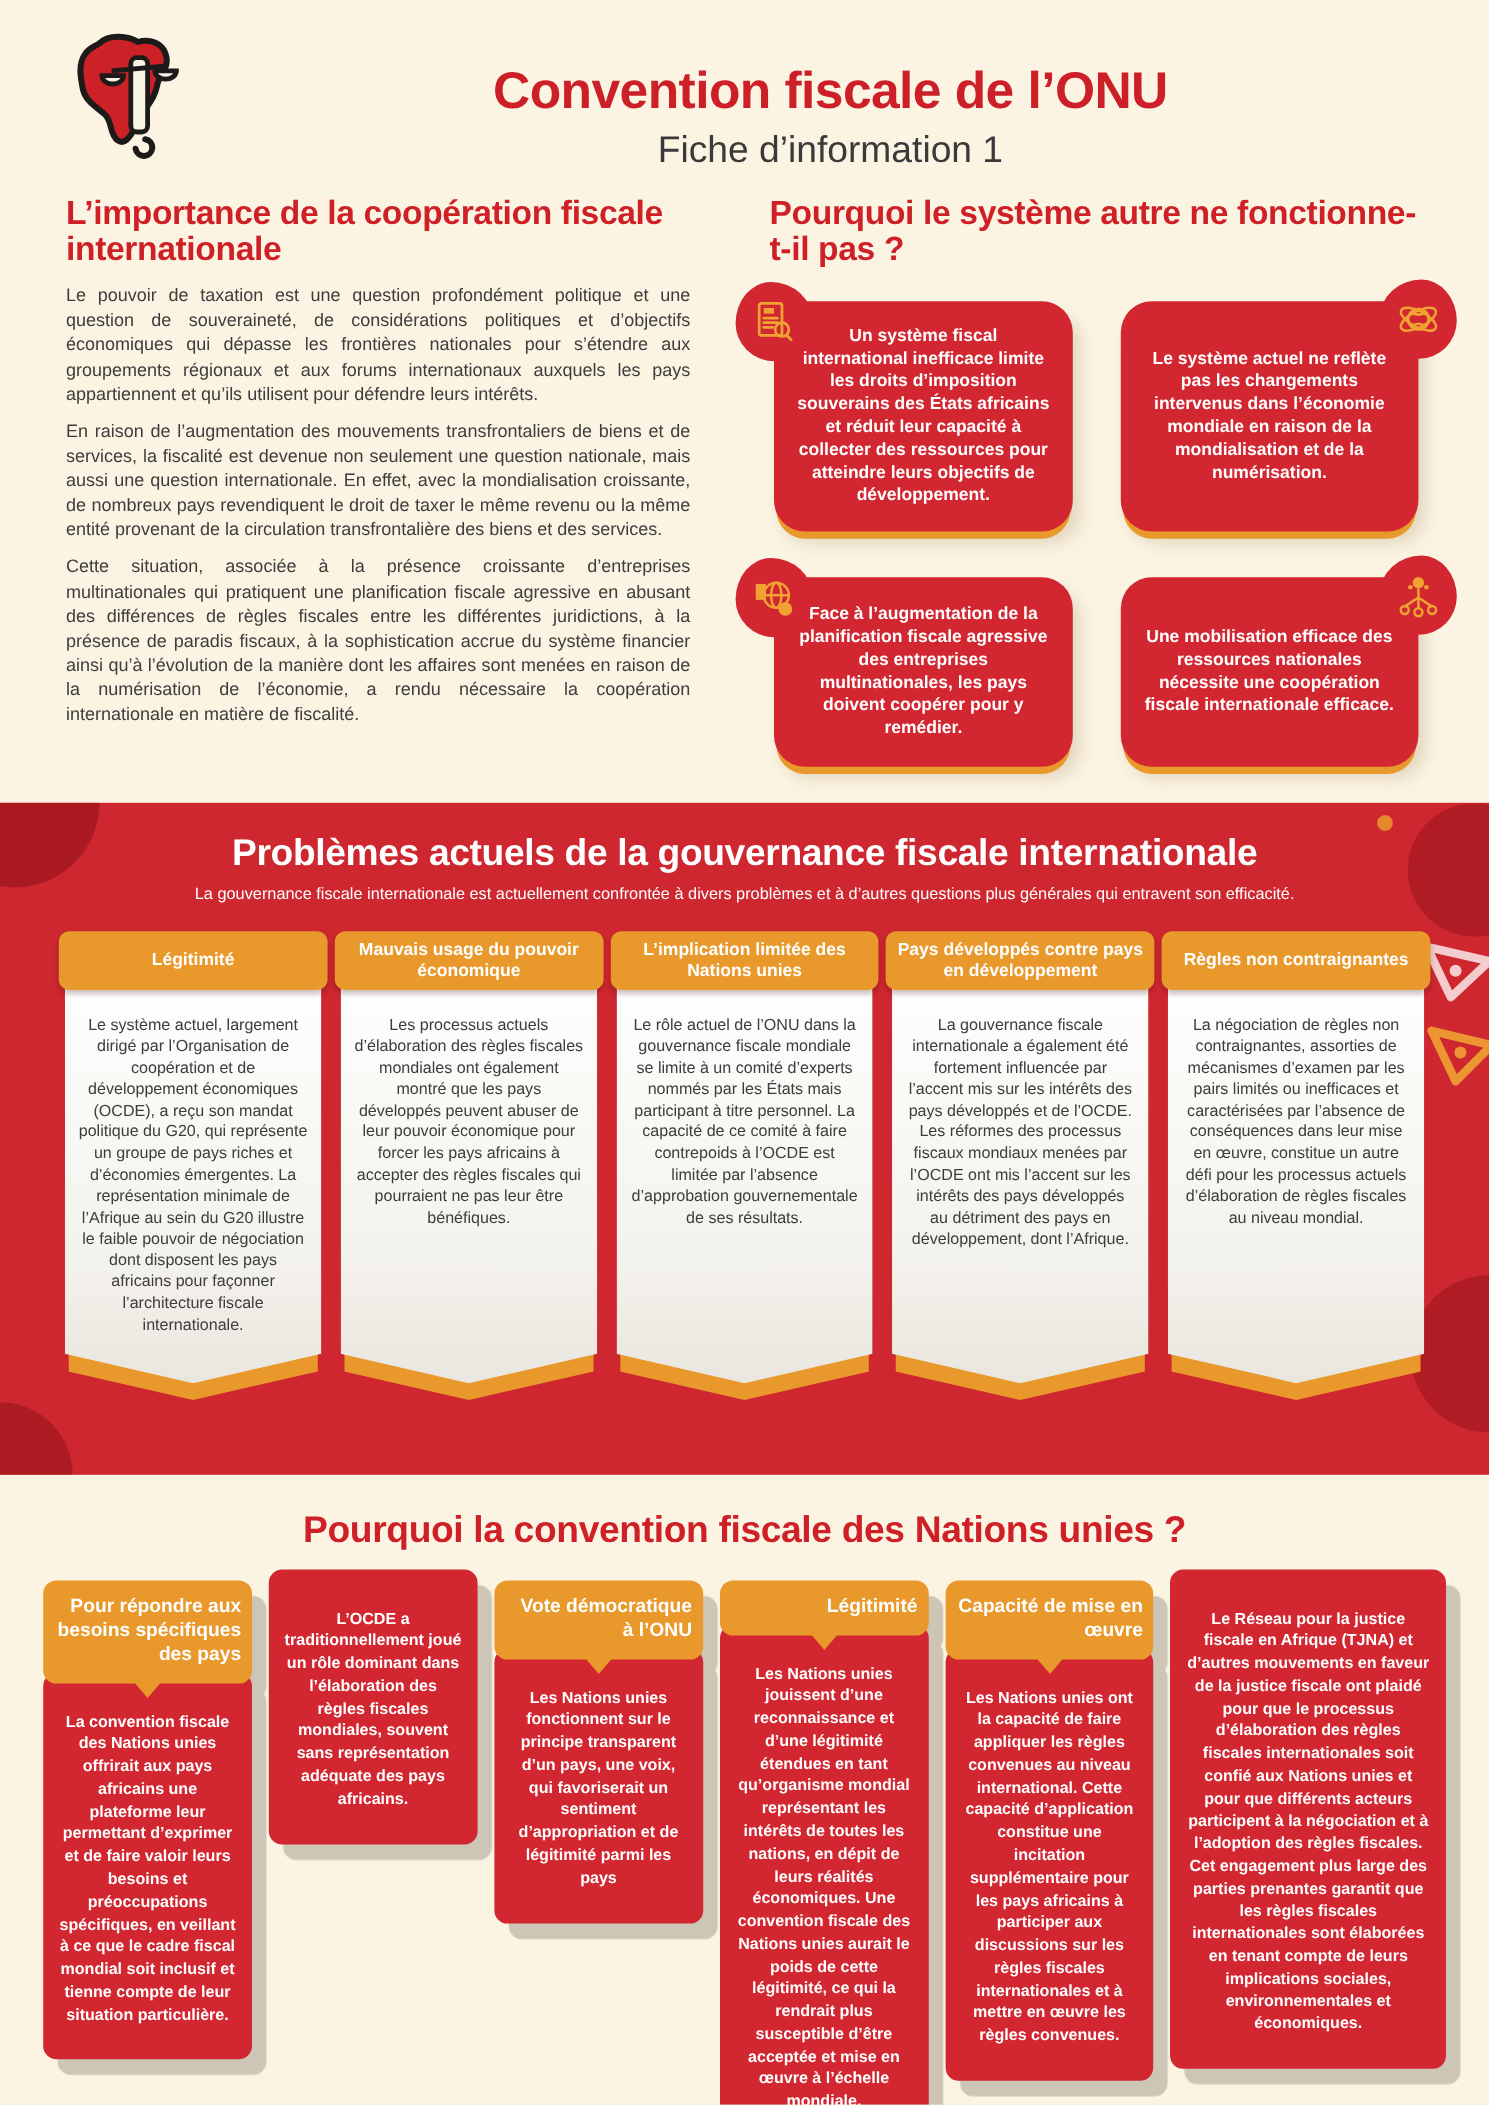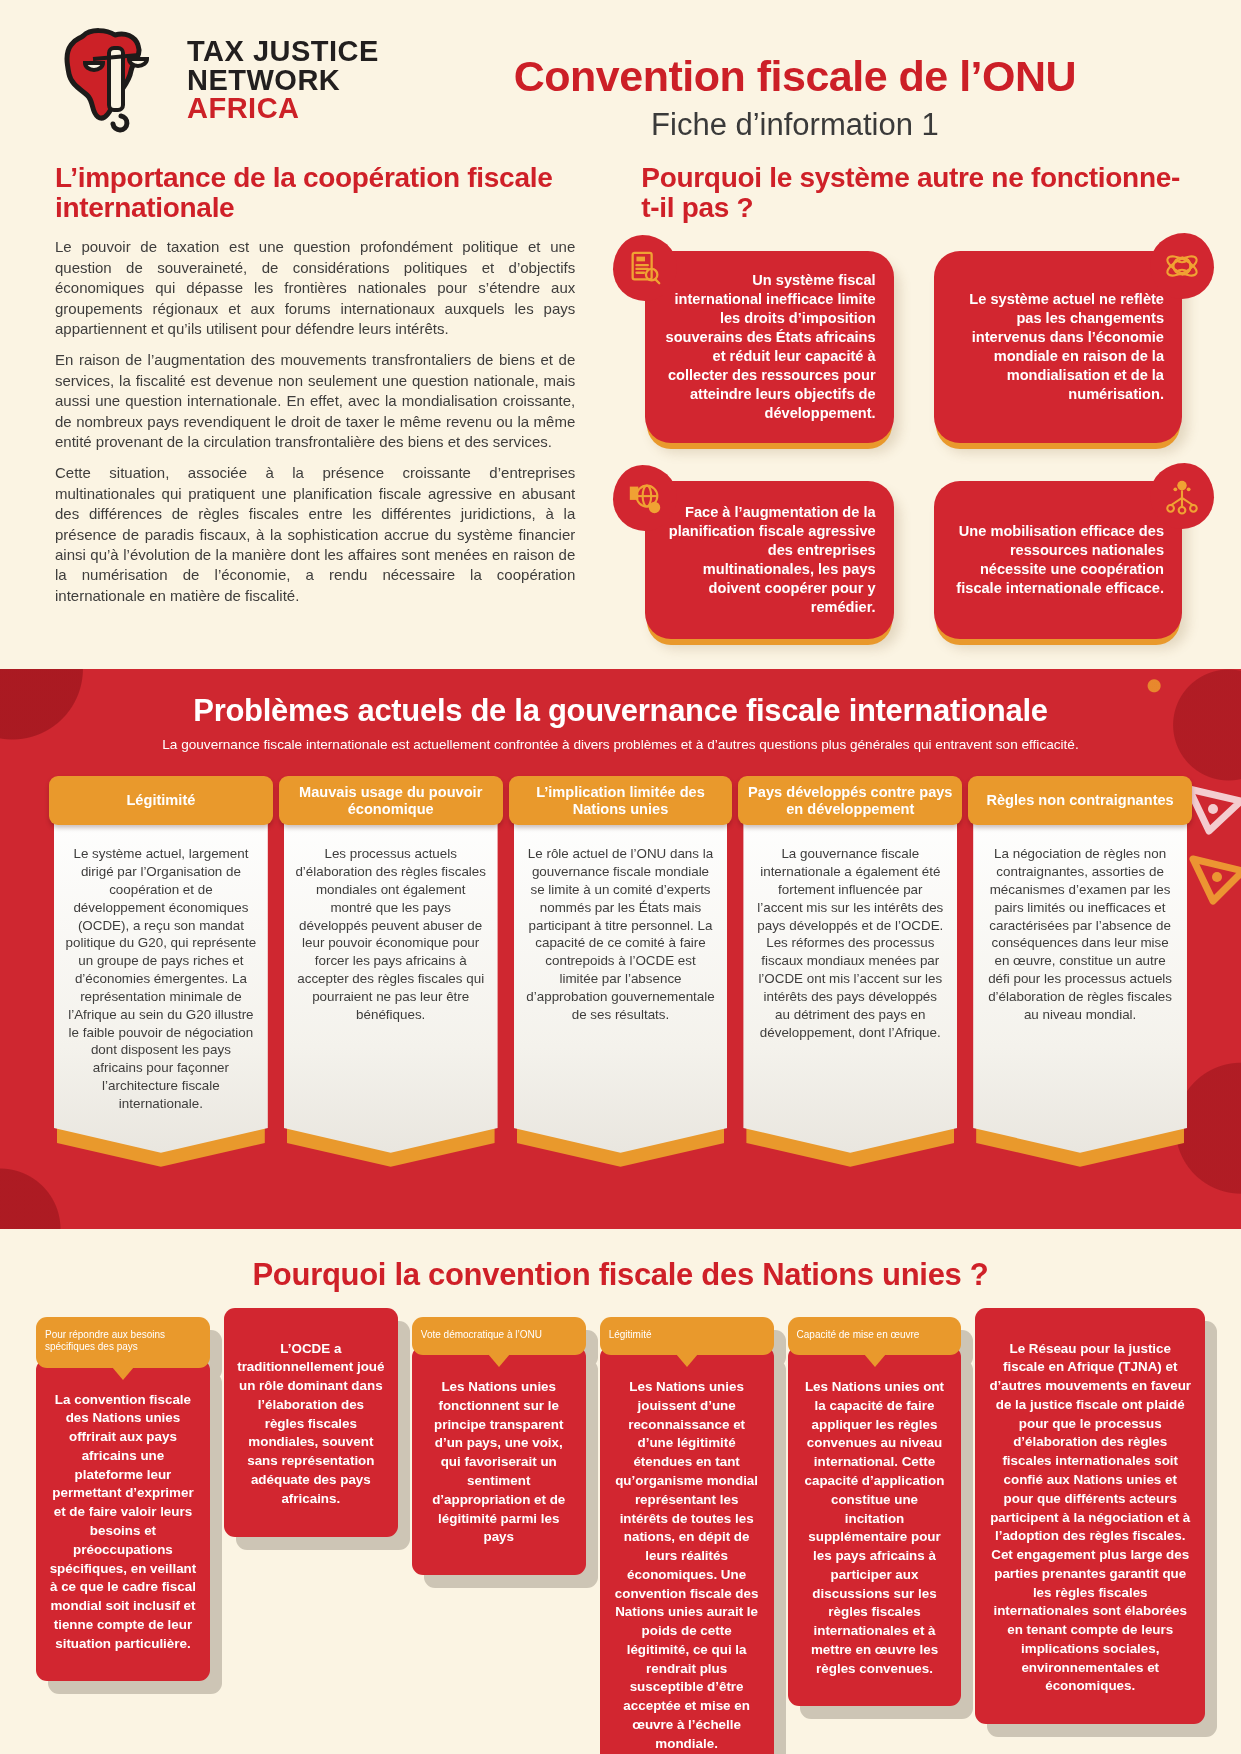--- a/index.html
+++ b/index.html
@@ -20,21 +20,21 @@
   .title-block .sub { color:#3a3a3a; font-size:31px; margin-top:6px; font-weight:400; }
   
   .two-col { display:flex; gap:36px; padding:14px 55px 0 55px; }
   .col-left { width:46%; }
   .col-left h2, .col-right h2 { color:#cf2028; font-size:28px; font-weight:700; line-height:1.08; margin-bottom:14px; letter-spacing:-0.3px; }
   .col-left p { font-size:15px; line-height:1.36; color:#3e3d3c; text-align:justify; margin-bottom:11px; }
   .col-right { flex:1; }
   .col-right h2 { margin-left:30px; }
   .callout-grid { display:grid; grid-template-columns:1fr 1fr; column-gap:40px; row-gap:38px; padding:14px 4px 0 34px; }
   .callout { position:relative; background:#d22630; border-radius:26px; color:#fff; font-weight:700;
-    font-size:14.6px; line-height:1.3; text-align:right; padding:20px 18px; min-height:158px;
+    font-size:14.6px; line-height:1.3; text-align:center; padding:20px 18px; min-height:158px;
     display:flex; align-items:center; justify-content:center;
     box-shadow:0 8px 0 -2px #e9992c, 6px 10px 12px rgba(120,90,40,0.18); }
   .icon-bubble { position:absolute; width:64px; height:66px; background:#d22630; display:flex;
     align-items:center; justify-content:center; z-index:2; }
   .icon-bubble svg { width:38px; height:38px; }
   .ib-left  { left:-32px; top:-16px; border-radius:46% 54% 50% 50% / 52% 48% 52% 48%; }
   .ib-right { right:-32px; top:-18px; border-radius:54% 46% 50% 50% / 48% 52% 48% 52%; }
   
   .red-band { position:relative; margin-top:30px; padding:24px 44px 62px;
     background:
@@ -60,21 +60,21 @@
   .banner-back { position:absolute; z-index:1; left:3px; right:3px; top:52px; bottom:-14px;
     background:#e9992c; clip-path:polygon(0 0,100% 0,100% 93%,50% 100%,0 93%); }
   
   .why-un { padding:28px 32px 0; }
   .why-un h2 { text-align:center; color:#cf2028; font-size:31px; font-weight:700; margin-bottom:24px; letter-spacing:-0.3px; }
   .un-cards { display:flex; gap:14px; align-items:flex-start; padding:0 4px; }
   .un-card { flex:1; position:relative; display:flex; flex-direction:column;
     filter:drop-shadow(12px 13px 0 rgba(148,139,124,0.45)); }
   .un-card.wide { flex:1.32; }
   .un-header { position:relative; z-index:2; background:#e9992c; border-radius:11px;
-    padding:12px 9px 14px; color:#fff; font-weight:400; font-size:10px; line-height:1.25; text-align:left; }
+    padding:12px 9px 14px; color:#fff; font-weight:700; font-size:16px; line-height:1.25; text-align:right; }
   .un-header::after { content:""; position:absolute; top:100%; left:50%; transform:translateX(-50%);
     border:11px solid transparent; border-top:13px solid #e9992c; border-bottom:0; margin-top:-1px; }
   .un-body { background:#d22630; border-radius:11px; margin-top:-9px; z-index:1;
     padding:32px 13px 28px; color:#fff; font-weight:700; font-size:13.4px; line-height:1.4; text-align:center; }
   .band-decor2 { position:absolute; right:-8px; top:110px; opacity:.9; }
 </style>
 </head>
 <body>
 
 <div class="page">
@@ -84,25 +84,20 @@
       <svg width="118" height="108" viewBox="0 0 118 108">
         <path d="M28,10 C36,2 52,4 60,9 C70,6 80,10 83,19 C87,30 78,35 76,45 C74,57 66,63 60,75 C56,84 50,96 43,91 C36,86 39,75 32,69 C25,63 16,58 14,48 C12,38 10,27 16,19 C20,13 24,13 28,10 Z" fill="#cc2127" stroke="#1d1b1a" stroke-width="5" stroke-linejoin="round"></path>
         <g stroke="#1d1b1a" stroke-width="4" fill="#fbf4e3">
           <rect x="54" y="22" width="14" height="62" rx="5"></rect>
           <line x1="38" y1="33" x2="84" y2="29"></line>
           <path d="M30,37 a9,7 0 0 0 18,0 z" fill="#fbf4e3"></path>
           <path d="M74,33 a9,7 0 0 0 18,0 z" fill="#fbf4e3"></path>
         </g>
         <path d="M66,90 a7,7 0 1 1 -8,8" fill="none" stroke="#1d1b1a" stroke-width="5" stroke-linecap="round"></path>
       </svg>
-      <div class="logo-text">
-        <span>TAX JUSTICE</span>
-        <span>NETWORK</span>
-        <span class="red">AFRICA</span>
-      </div>
     </div>
     <div class="title-block">
       <h1>Convention fiscale de l’ONU</h1>
       <div class="sub">Fiche d’information 1</div>
     </div>
   </header>
 
   <section class="two-col">
     <div class="col-left">
       <h2>L’importance de la coopération fiscale internationale</h2>

